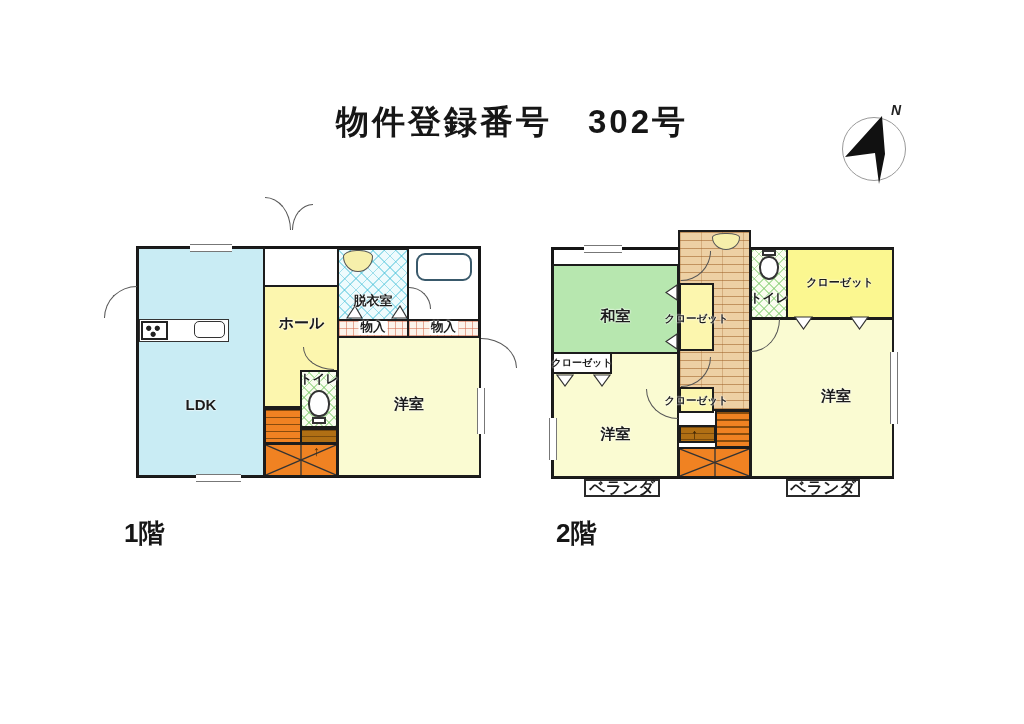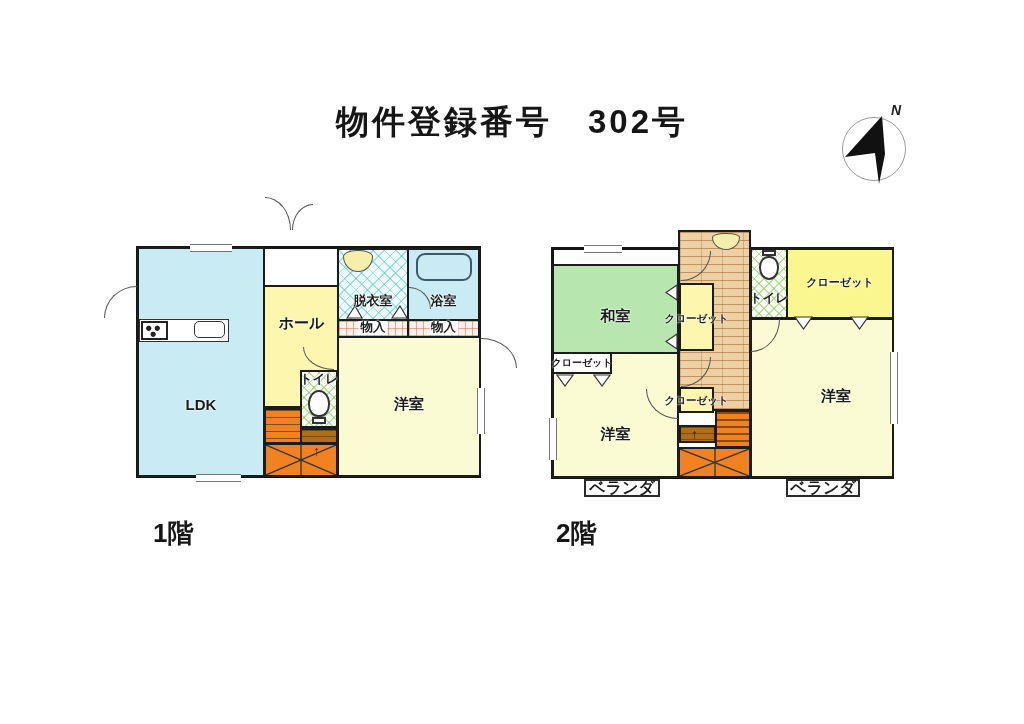--- a/index.html
+++ b/index.html
@@ -103,23 +103,20 @@
       <svg width="17" height="14">
         <polygon points="1,1 16,1 8,13" fill="#fff" stroke="#333" stroke-width="1.2" transform="rotate(180 8.5 7)"></polygon>
       </svg>
     </div>
   <div class="tri" style="left:391px;top:305px;">
       <svg width="17" height="14">
         <polygon points="1,1 16,1 8,13" fill="#fff" stroke="#333" stroke-width="1.2" transform="rotate(180 8.5 7)"></polygon>
       </svg>
     </div>
 
-  <div class="room bg-cyan" style="left:407px;top:248px;width:73px;height:73px;">
-    <span class="lbl" style="top:44px;font-size:13px;">浴室</span>
-  </div>
   <div class="fixture" style="left:416px;top:253px;width:56px;height:28px;border:2px solid #39596b;border-radius:9px;"></div>
   <div class="arc tr" style="left:409px;top:287px;width:22px;height:22px;"></div>
 
   <div class="room checker-red" style="left:337px;top:319px;width:72px;height:19px;">
     <span class="lbl" style="top:0px;font-size:12.5px;background:#fff;padding:0 2px;">物入</span>
   </div>
   <div class="room checker-red" style="left:407px;top:319px;width:73px;height:19px;">
     <span class="lbl" style="top:0px;font-size:12.5px;background:#fff;padding:0 2px;">物入</span>
   </div>
 
@@ -238,17 +235,17 @@
     <span>ベランダ</span>
   </div>
   <div class="veranda" style="left:786px;top:479px;width:74px;height:18px;">
     <span>ベランダ</span>
   </div>
 
   <div class="win h" style="left:584px;top:245px;width:38px;height:6px;"></div>
   <div class="win v" style="left:890px;top:352px;width:6px;height:72px;"></div>
   <div class="win v" style="left:549px;top:418px;width:6px;height:42px;"></div>
 
-  <div class="caption" style="left:153px;top:516px;">1階</div>
+  <div class="caption" style="left:124px;top:516px;">1階</div>
   <div class="caption" style="left:556px;top:516px;">2階</div>
 
 
 </div>
 
 </body></html>

